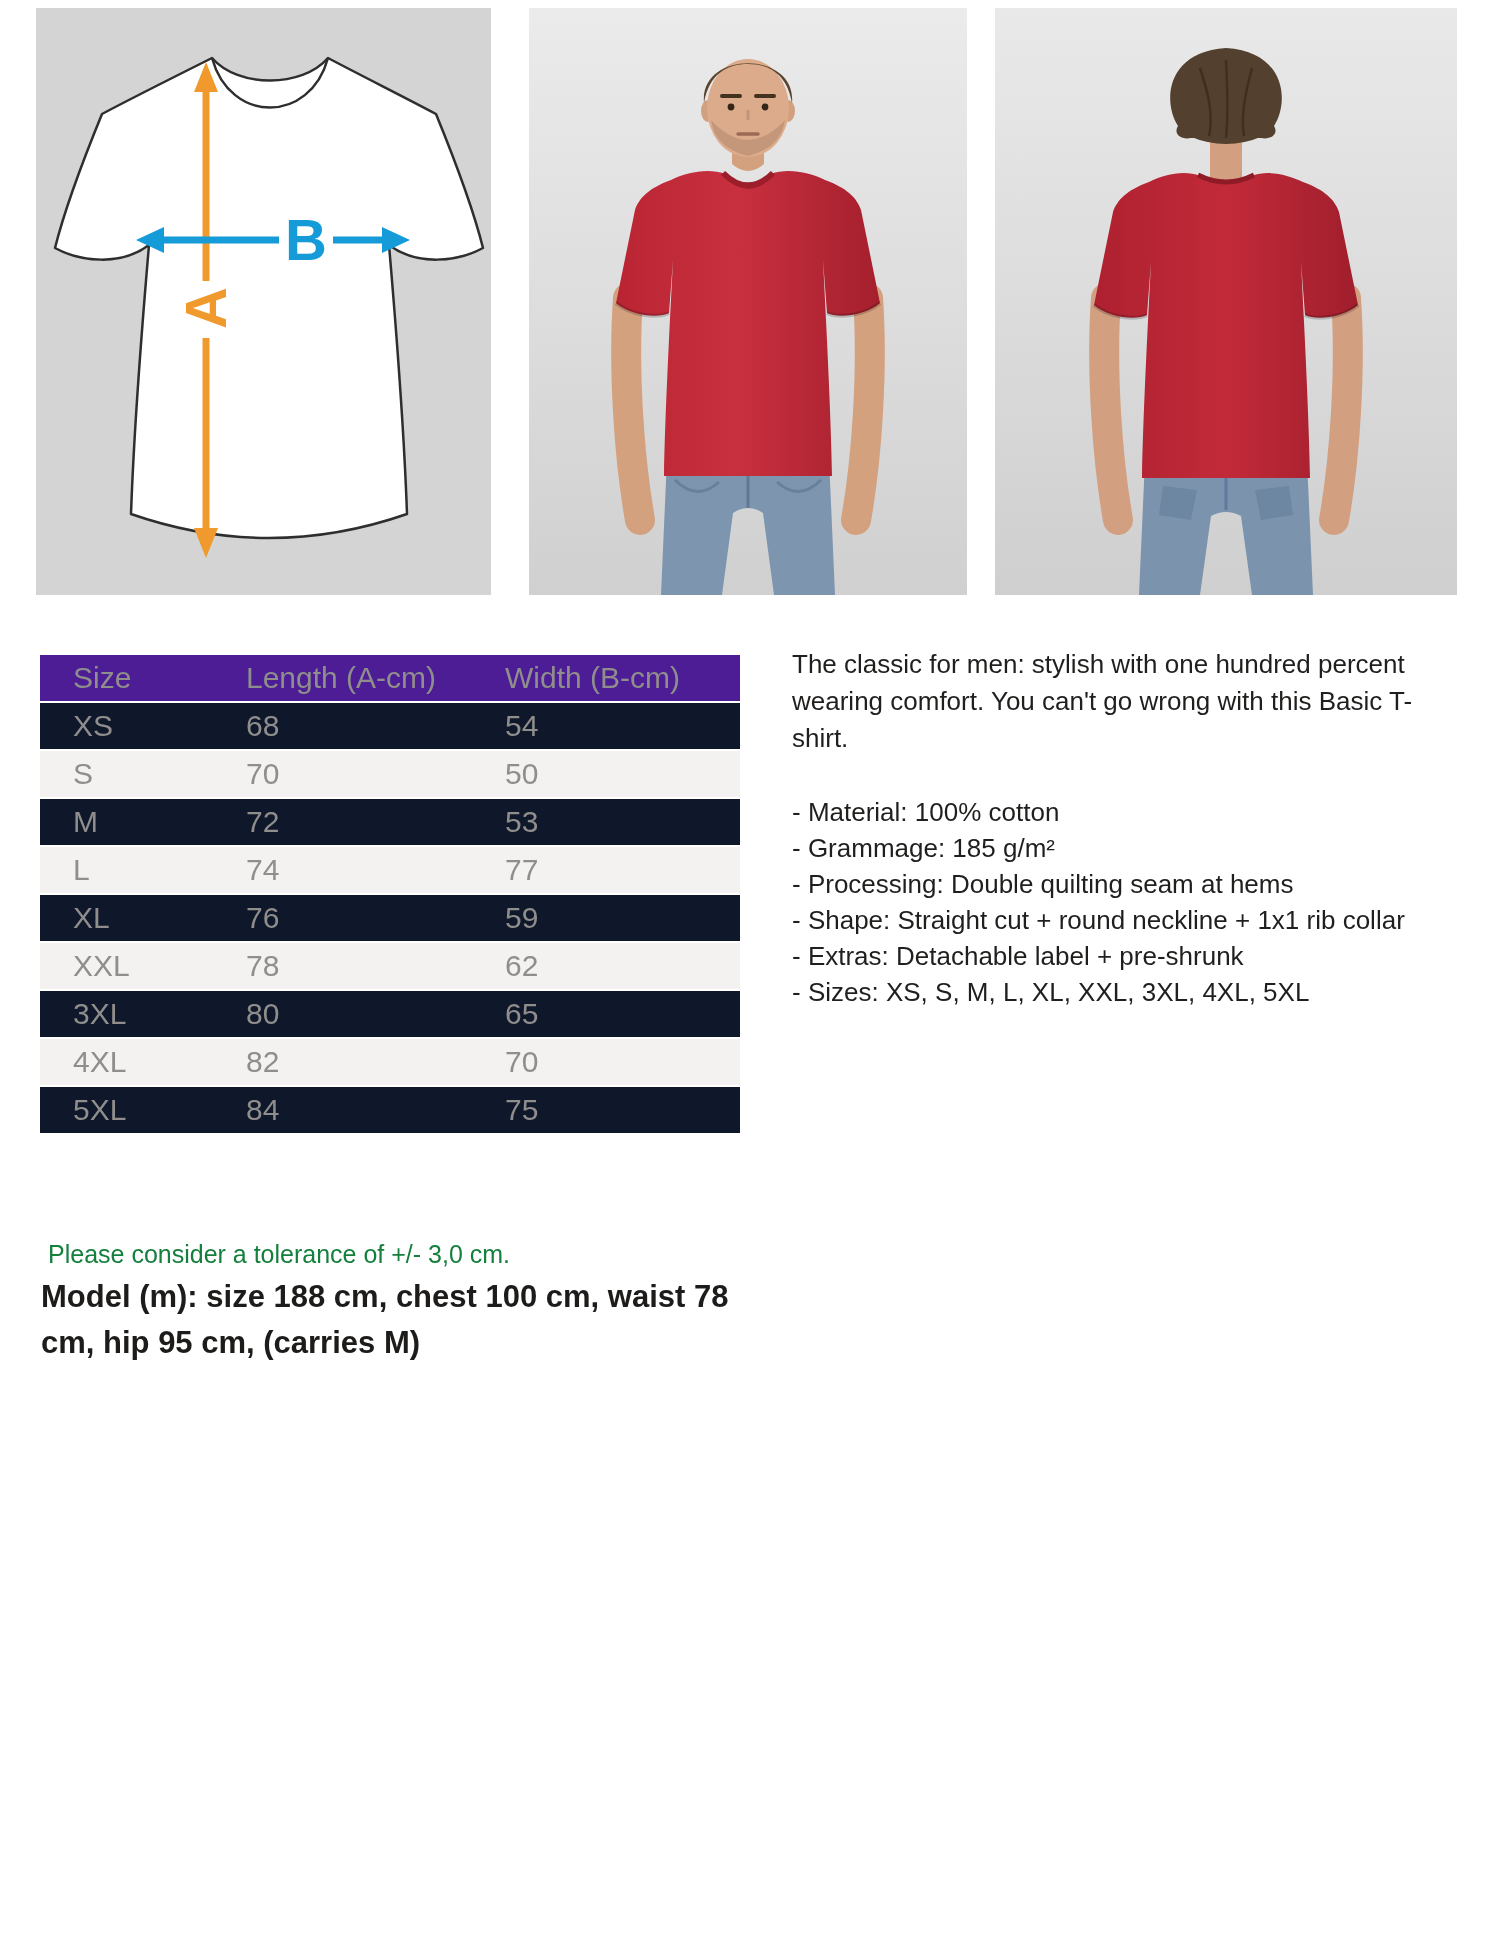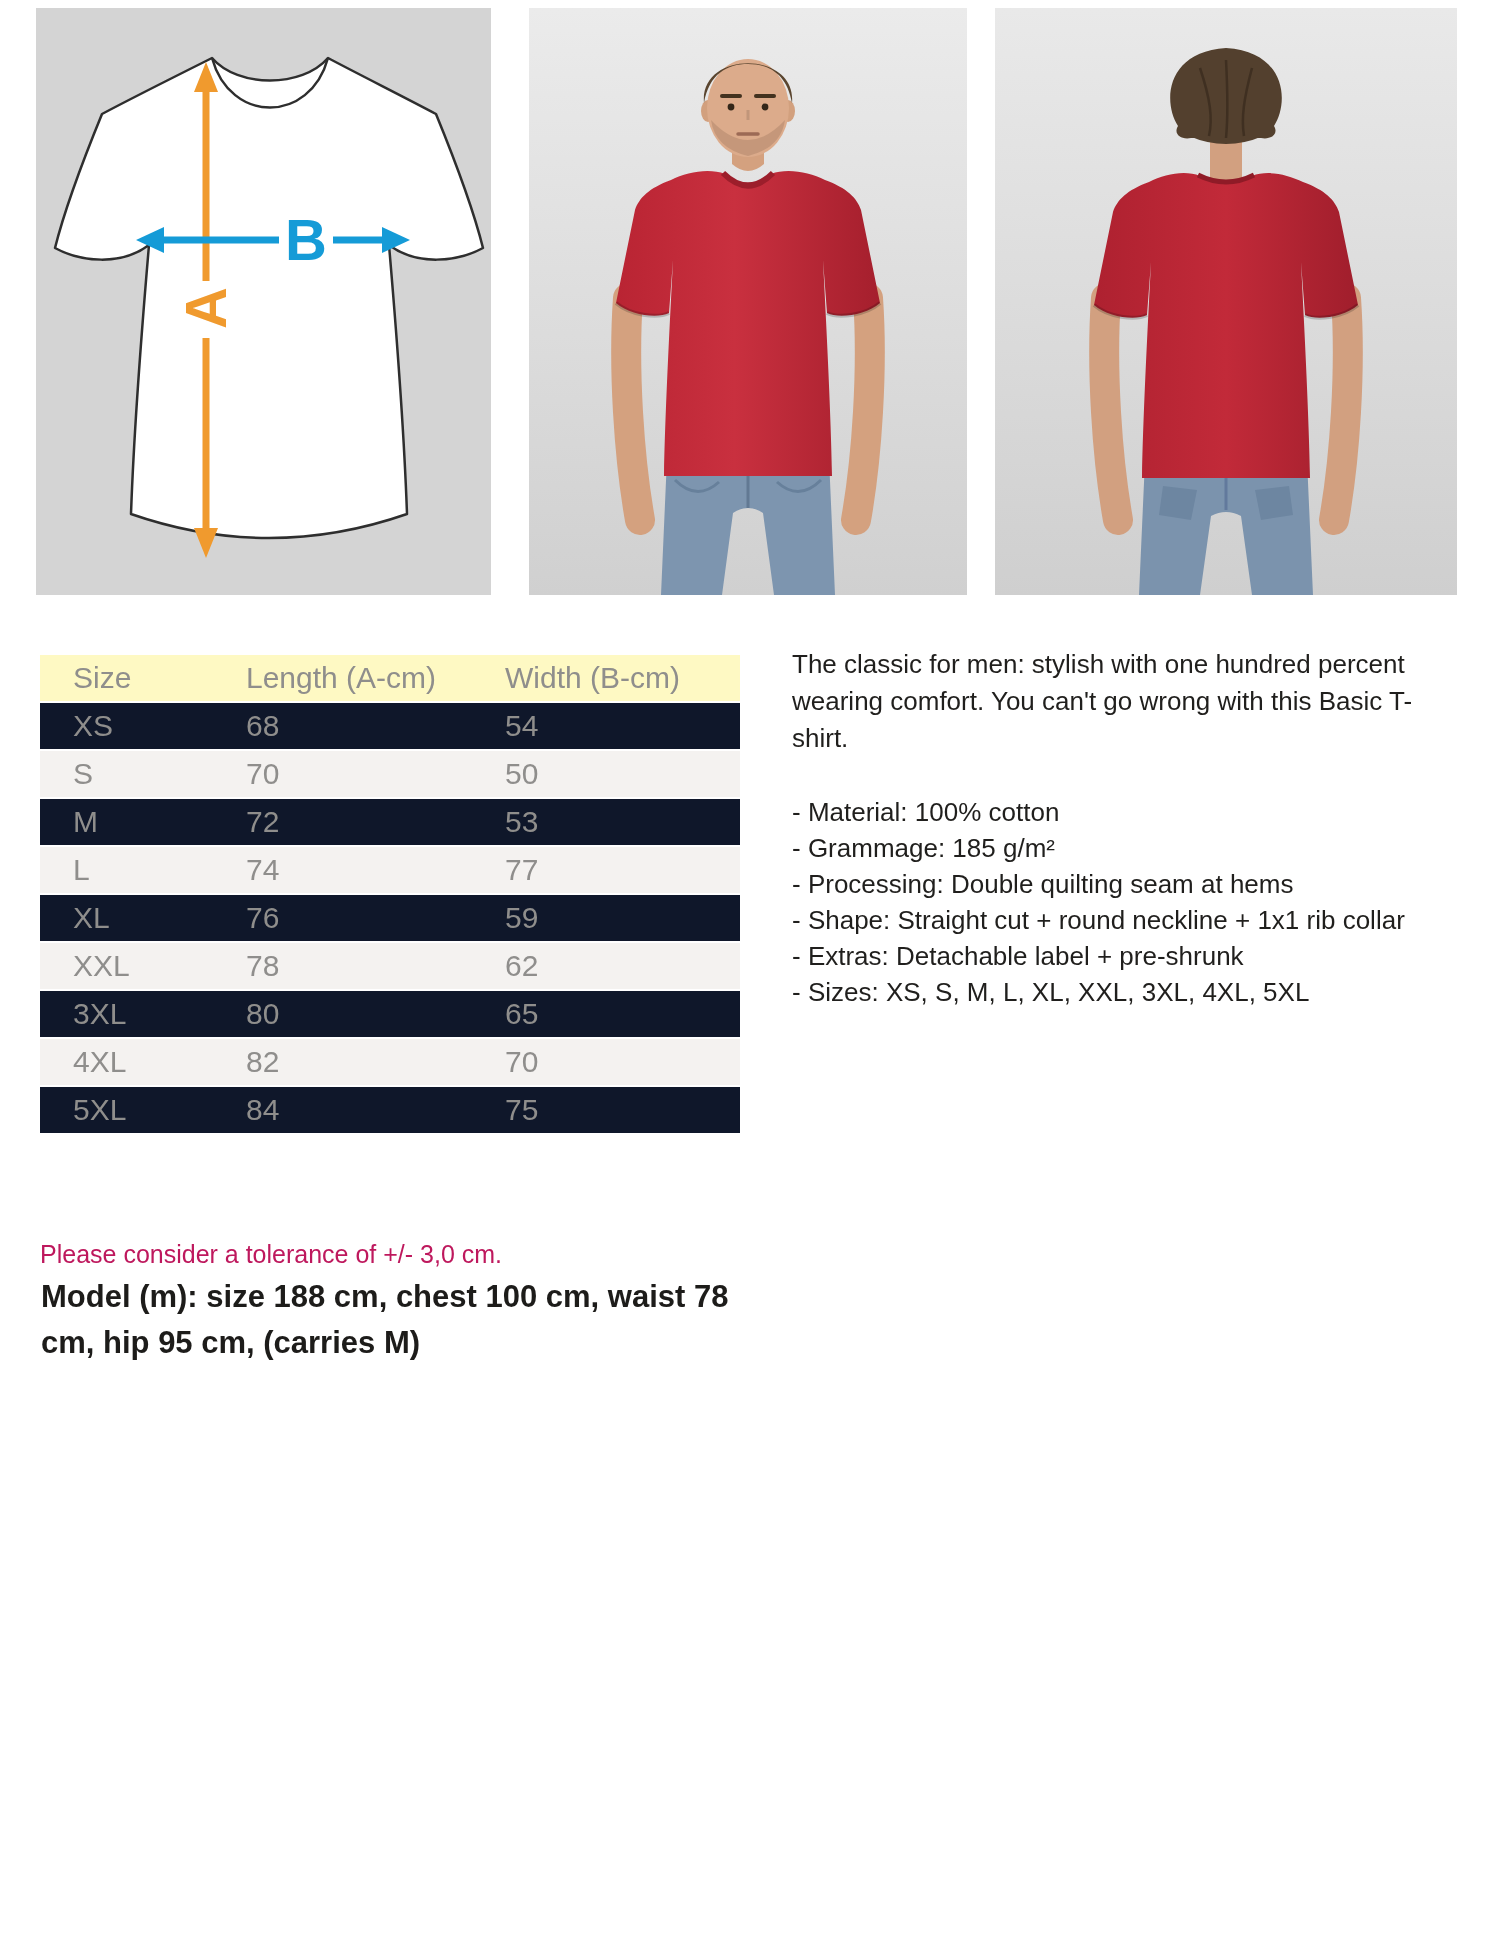--- a/index.html
+++ b/index.html
@@ -9,35 +9,35 @@
   }
   .img-panel{position:absolute;top:8px;height:587px;overflow:hidden;}
   #diagramPanel{left:36px;width:455px;background:#d4d4d4;}
   #frontPanel{left:529px;width:438px;}
   #backPanel{left:995px;width:462px;}
   .img-panel svg{display:block;}
 
   
   .size-table{position:absolute;left:40px;top:655px;width:700px;font-size:30px;color:#8f8e8c;}
   .t-row{display:flex;height:46px;align-items:center;margin-bottom:2px;}
-  .t-row.head{background:#fef9c3;}
+  .t-row.head{background:#4c1d95;}
   .t-row.odd{background:#0f172a;}
   .t-row.even{background:#f4f2f0;}
   .t-cell{box-sizing:border-box;padding-left:33px;white-space:nowrap;}
   .t-cell.c1{flex:0 0 173px;}
   .t-cell.c2{flex:0 0 259px;}
   .t-cell.c3{flex:1 1 auto;}
 
   
   .description{position:absolute;left:792px;top:646px;color:#201f1d;font-size:26px;}
   .desc-intro{width:640px;line-height:37px;margin:0 0 37px 0;}
   .desc-bullets div{line-height:36px;white-space:nowrap;}
 
   
-  .tolerance{position:absolute;left:40px;top:1240px;font-size:25px;color:#be185d;}
+  .tolerance{position:absolute;left:48px;top:1240px;font-size:25px;color:#15803d;}
   .model-info{position:absolute;left:41px;top:1274px;font-size:31px;font-weight:bold;
               color:#1d1c1a;line-height:46px;}
 </style>
 </head>
 <body>
 
 <div class="page">
 
   <div class="img-panel" id="diagramPanel">
     <svg width="455" height="587" viewBox="0 0 455 587">

